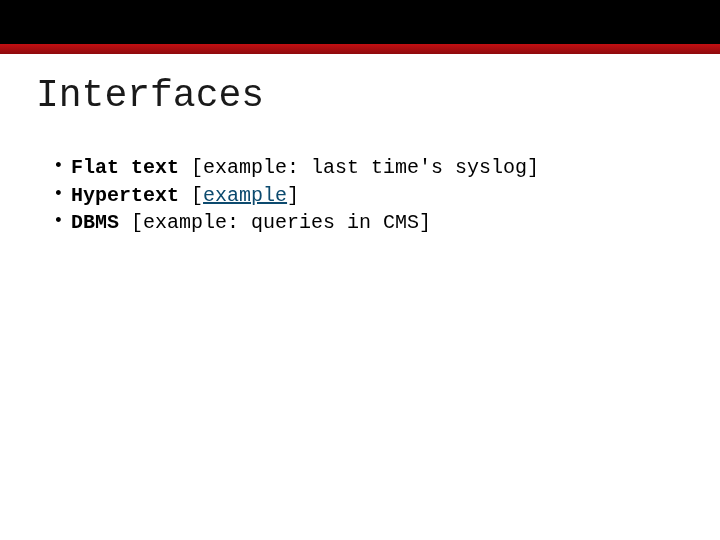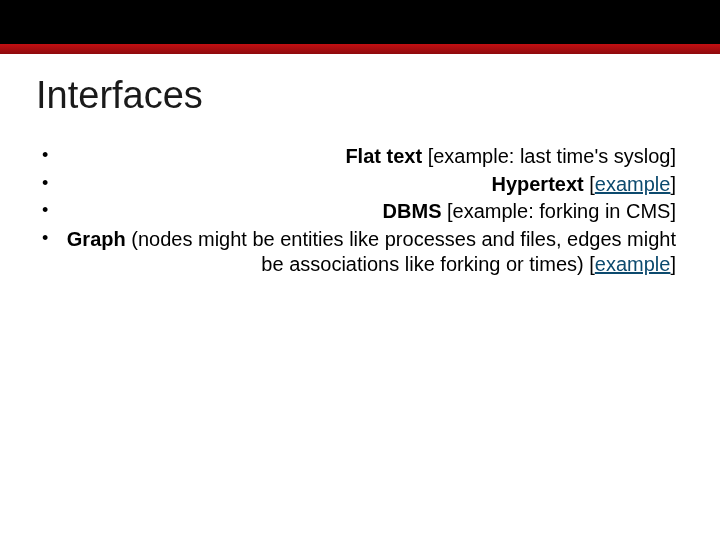--- a/index.html
+++ b/index.html
@@ -9,20 +9,21 @@
     height: 540px;
     background: #fff;
     font-family: Arial, Helvetica, sans-serif;
     overflow: hidden;
   }
   .slide {
     position: relative;
     width: 720px;
     height: 540px;
     box-sizing: border-box;
+    font-family: Liberation Mono, monospace;
   }
   .topbar {
     position: absolute;
     left: 0; top: 0;
     width: 100%;
     height: 44px;
     background: #000;
   }
   .redstripe {
     position: absolute;
@@ -45,22 +46,21 @@
     left: 38px;
     top: 140px;
     right: 40px;
     font-size: 20px;
     color: #000;
     line-height: 1.28;
   }
   .content ul {
     list-style: none;
     padding: 0;
-    margin: 4px;
-    text-align: right;
+    margin: 15px;
   }
   .content li {
     position: relative;
     padding-left: 18px;
     margin-bottom: 2px;
   }
   .content li::before {
     content: "•";
     position: absolute;
     left: 0;
@@ -91,22 +91,19 @@
 
       <li>
         <span class="label">Flat text</span><span> [example: last time's syslog]</span>
       </li>
 
       <li>
         <span class="label">Hypertext</span><span> [</span><a class="link">example</a><span>]</span>
       </li>
 
       <li>
-        <span class="label">DBMS</span><span> [example: forking in CMS]</span>
+        <span class="label">DBMS</span><span> [example: queries in CMS]</span>
       </li>
 
-      <li>
-        <span class="label">Graph</span><span> (nodes might be entities like processes and files, edges might be associations like forking or times) [</span><a class="link">example</a><span>]</span>
-      </li>
 
     </ul>
   </div>
 </div>
 
 </body></html>

